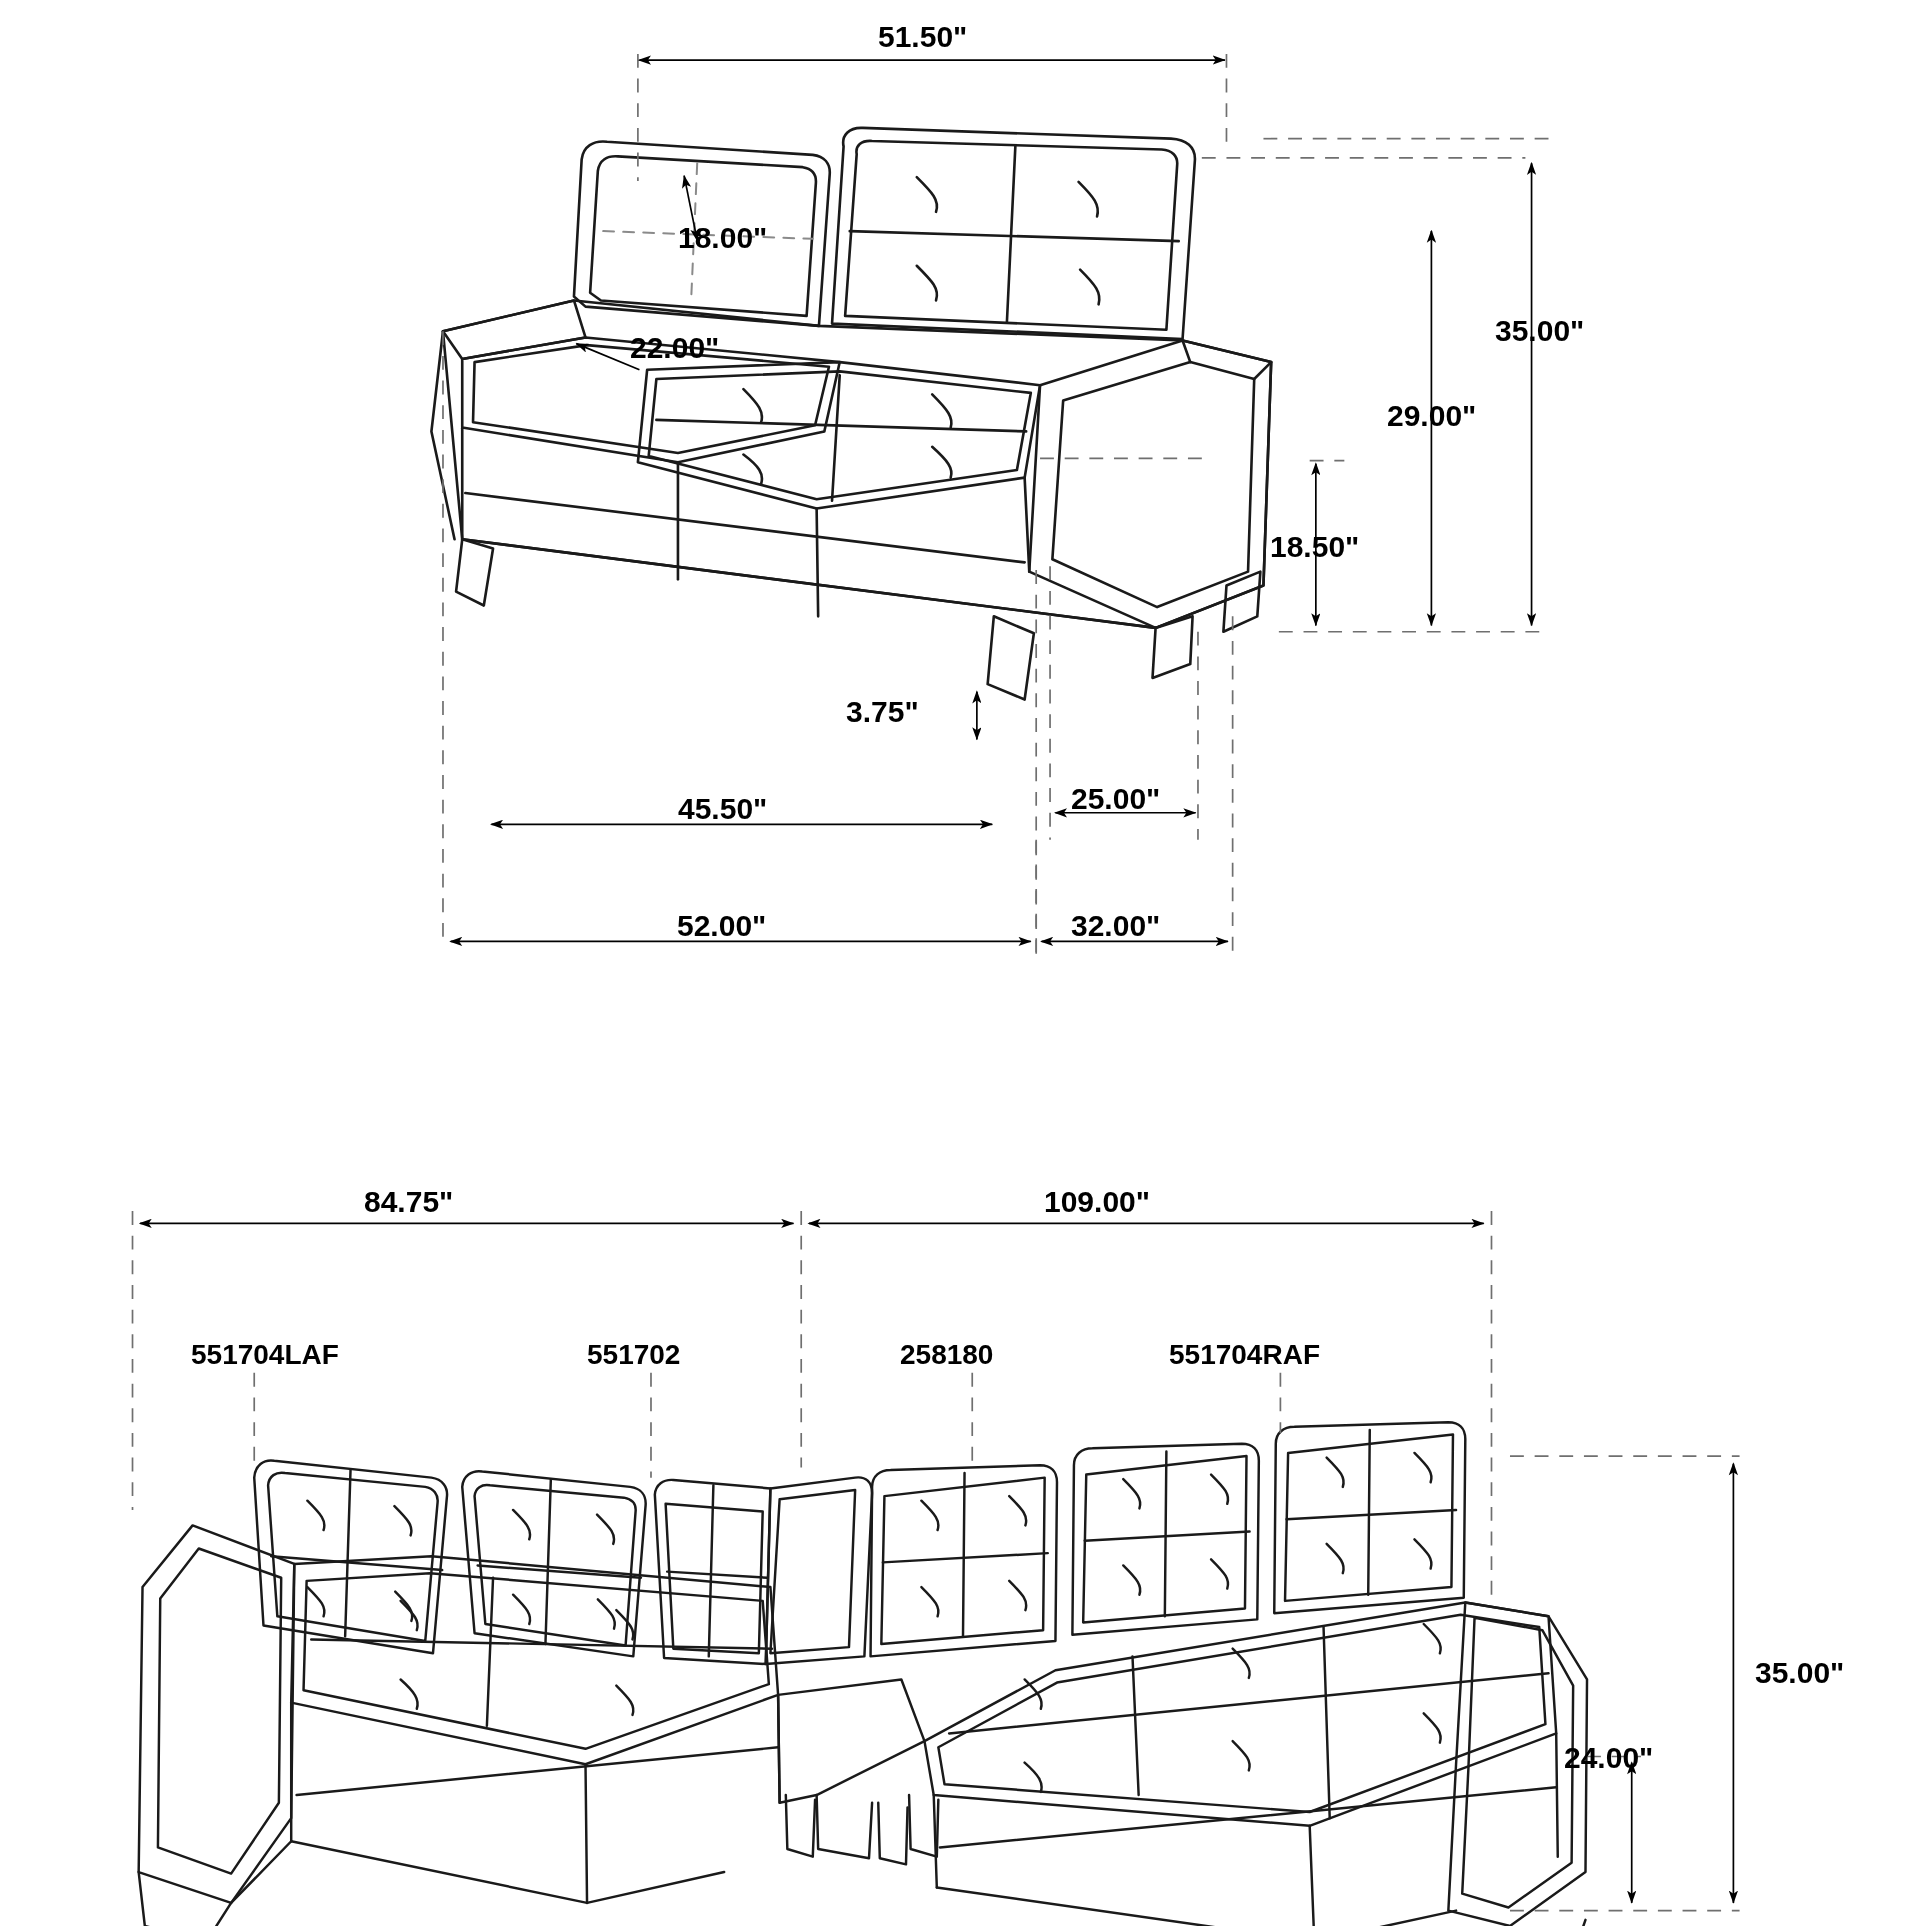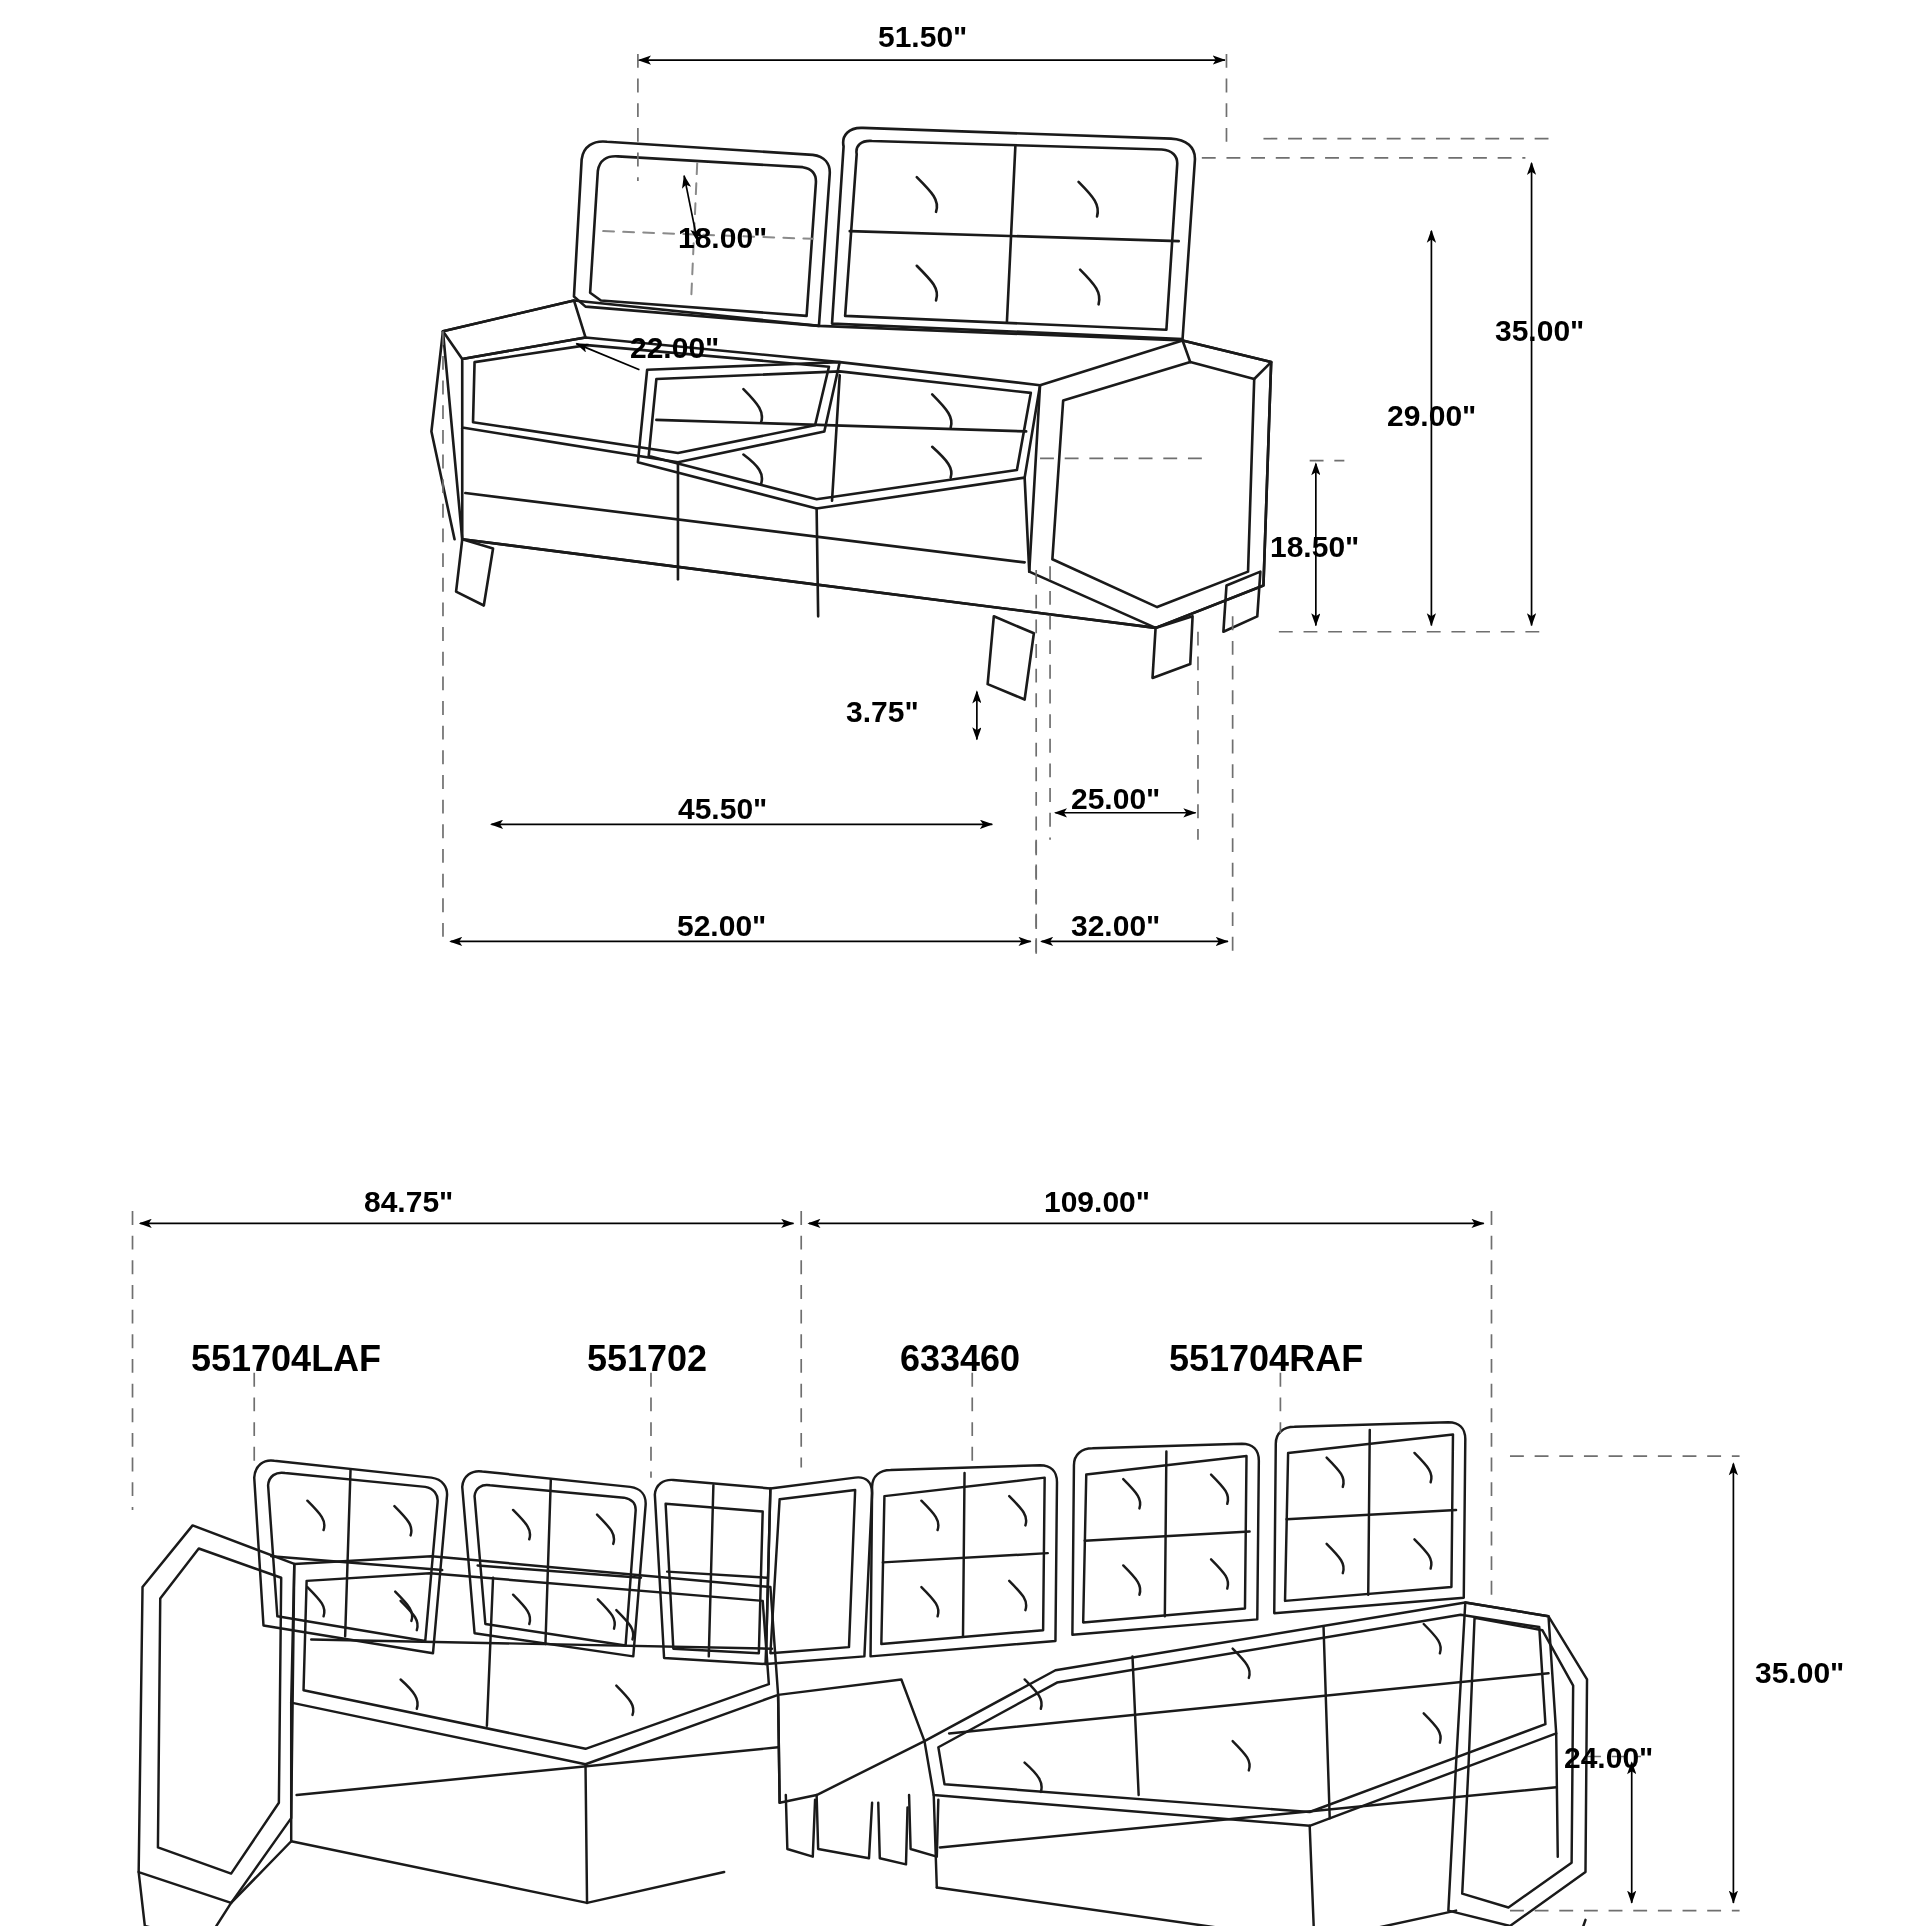--- a/index.html
+++ b/index.html
@@ -10,21 +10,21 @@
     position:absolute;
     font-weight:bold;
     font-size:30px;
     white-space:nowrap;
     line-height:1;
     color:#000;
   }
   .code{
     position:absolute;
     font-weight:bold;
-    font-size:36px;
+    font-size:28px;
     white-space:nowrap;
     line-height:1;
     color:#000;
   }
 </style>
 </head>
 <body>
 
 <div id="stage">
 
@@ -270,17 +270,17 @@
 <div class="lbl" style="left:677px;top:911px;">52.00"</div>
 <div class="lbl" style="left:1071px;top:911px;">32.00"</div>
 
 <div class="lbl" style="left:364px;top:1187px;">84.75"</div>
 <div class="lbl" style="left:1044px;top:1187px;">109.00"</div>
 <div class="lbl" style="left:1755px;top:1658px;">35.00"</div>
 <div class="lbl" style="left:1564px;top:1743px;">24.00"</div>
 
 <div class="code" style="left:191px;top:1341px;">551704LAF</div>
 <div class="code" style="left:587px;top:1341px;">551702</div>
-<div class="code" style="left:900px;top:1341px;">633460</div>
+<div class="code" style="left:900px;top:1341px;">258180</div>
 <div class="code" style="left:1169px;top:1341px;">551704RAF</div>
 
 </div>
 
 
 </body></html>

